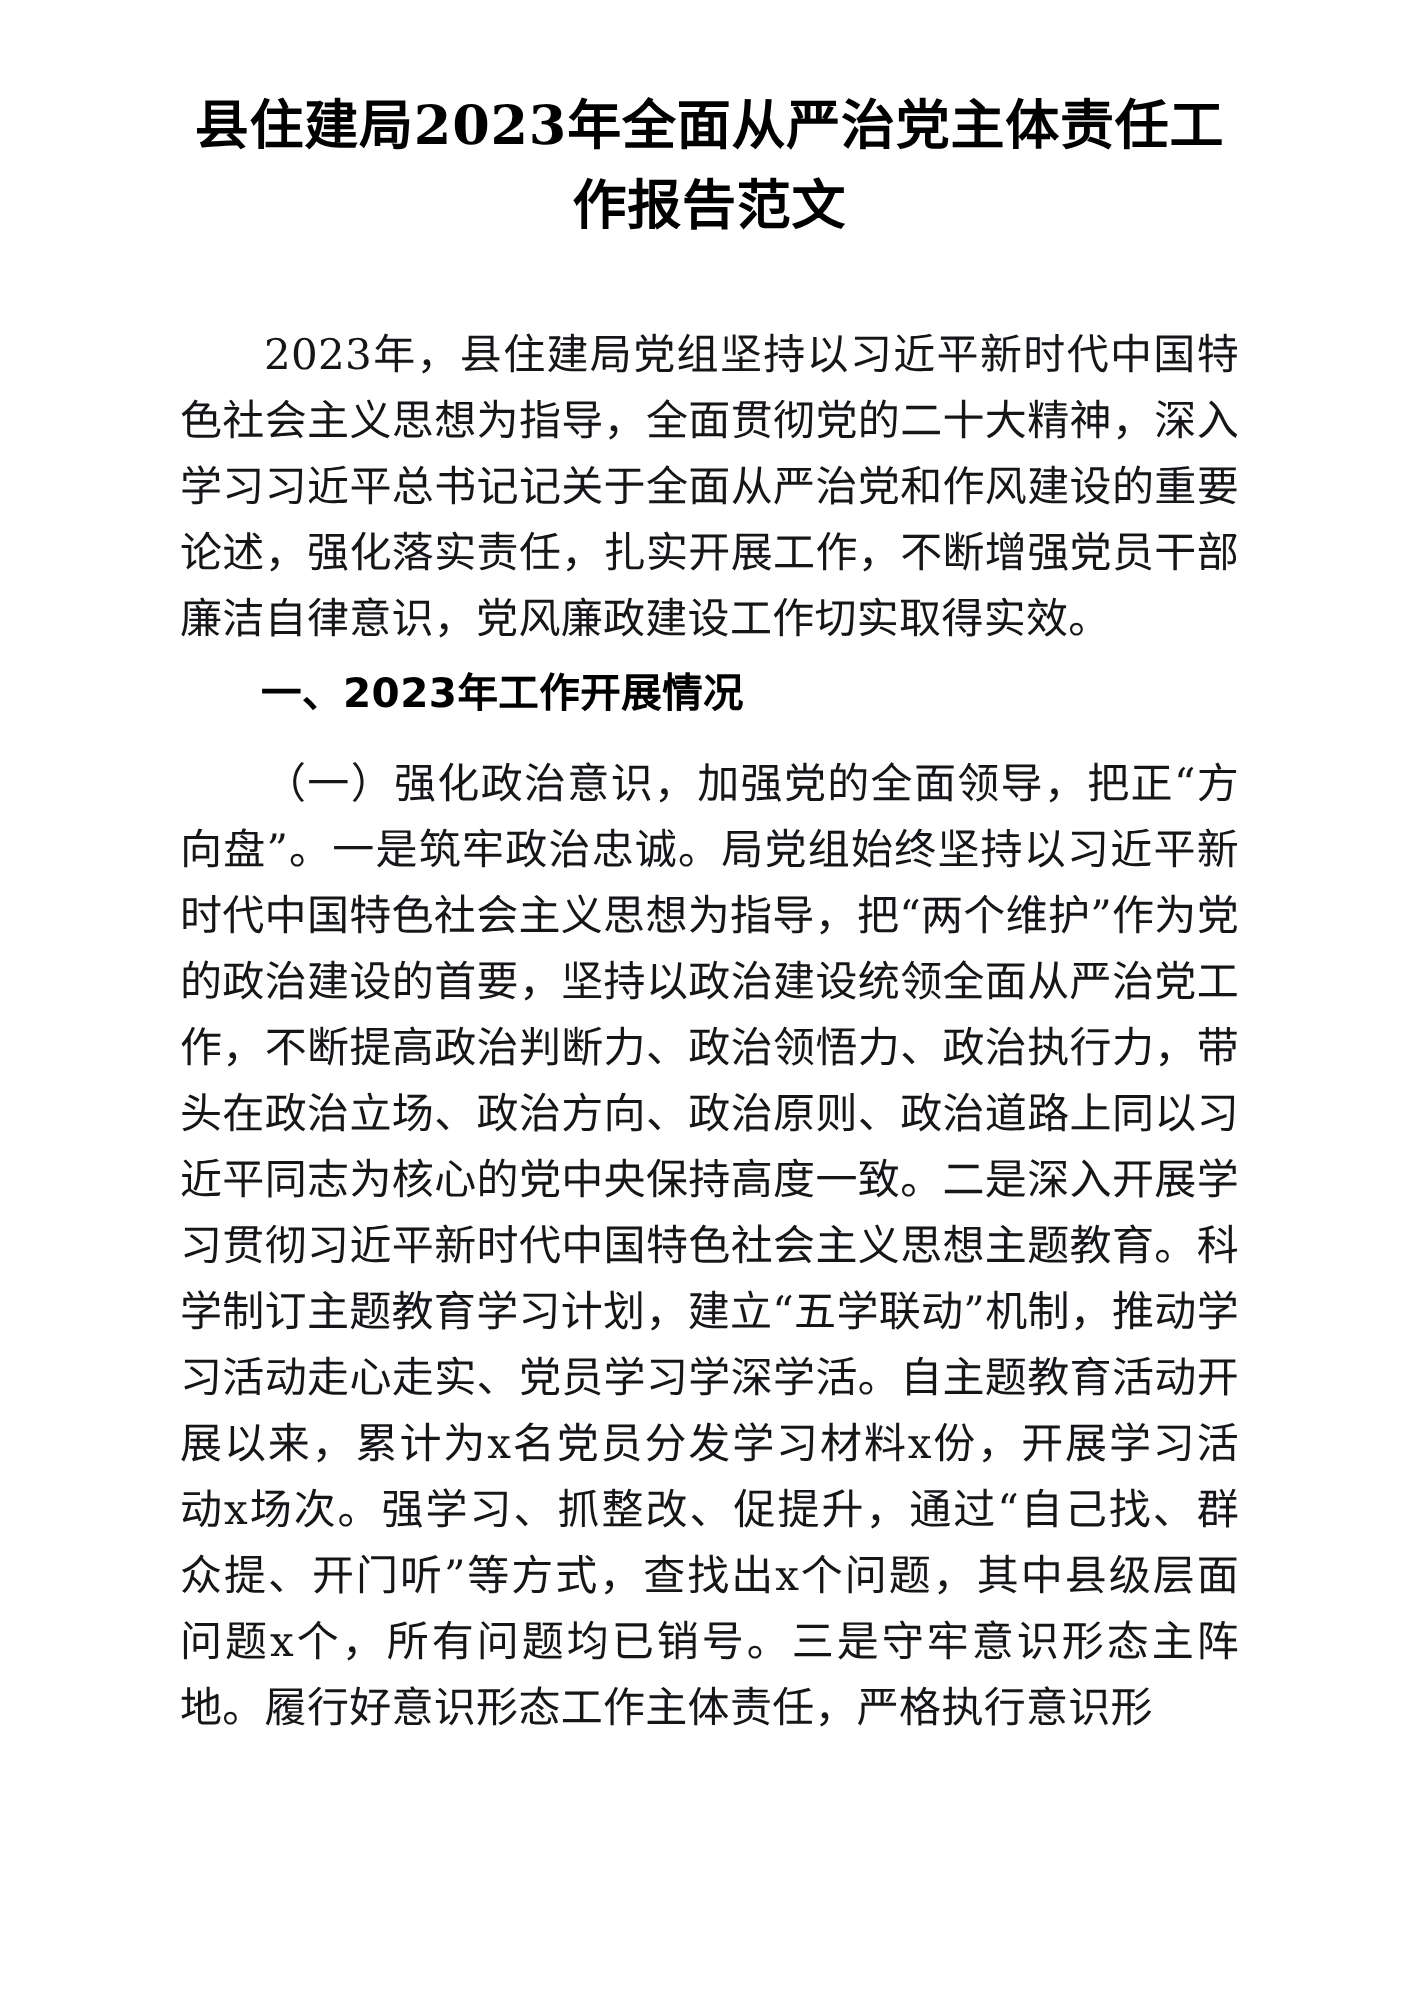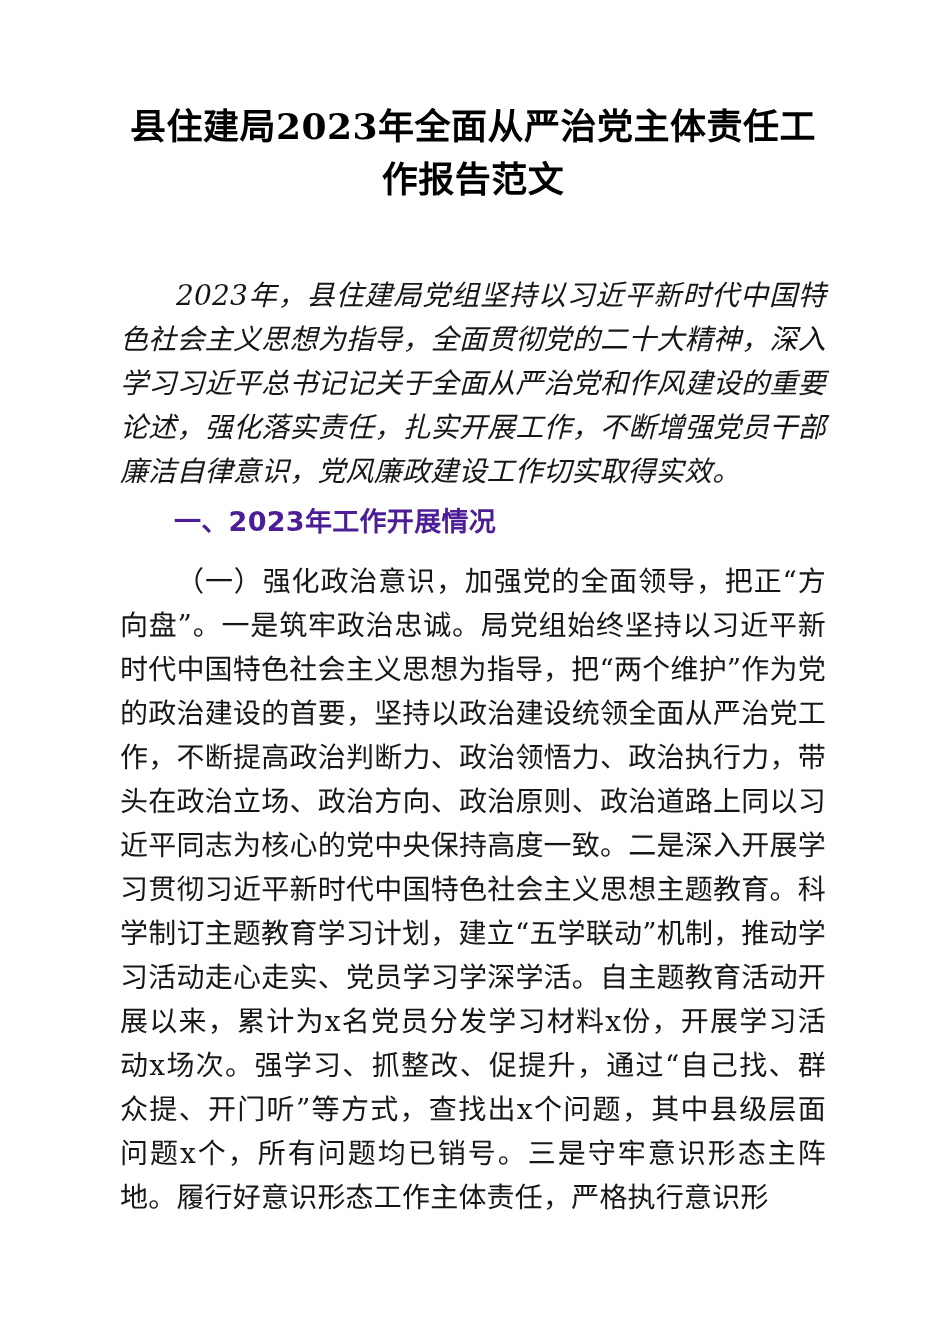--- a/index.html
+++ b/index.html
@@ -22,21 +22,21 @@
   .page-inner {
     position: absolute;
     left: 120px;
     top: 0;
     width: 706px;
   }
 
   
   .doc-title {
     margin: 0;
-    padding-top: 100px;
+    padding-top: 58px;
     font-family: "DejaVu Serif", "Liberation Serif", serif;
     font-weight: 700;
     font-size: 36px;
     line-height: 53px;
     text-align: center;
     color: #000000;
     letter-spacing: 0.5px;
     word-break: break-all;
   }
 
@@ -49,33 +49,32 @@
     line-height: 44px;
     color: #16161a;
     text-align: justify;
     text-justify: inter-ideograph;
     text-indent: 2em;
     letter-spacing: 0.2px;
     word-break: break-all;
   }
 
   .body-p.lead {
-    margin-top: 68px;
-    font-style: italic;
+    margin-top: 51px;
   }
 
   
   .heading-1 {
     margin: 0;
     padding-top: 6px;
     font-family: "DejaVu Sans", "Liberation Sans", sans-serif;
     font-weight: 600;
     font-size: 27px;
     line-height: 44px;
-    color: #4c1d95;
+    color: #000000;
     text-indent: 2em;
     letter-spacing: 0.3px;
     word-break: break-all;
   }
 
   .heading-1 + .body-p {
     margin-top: 16px;
   }
 </style>
 </head>

